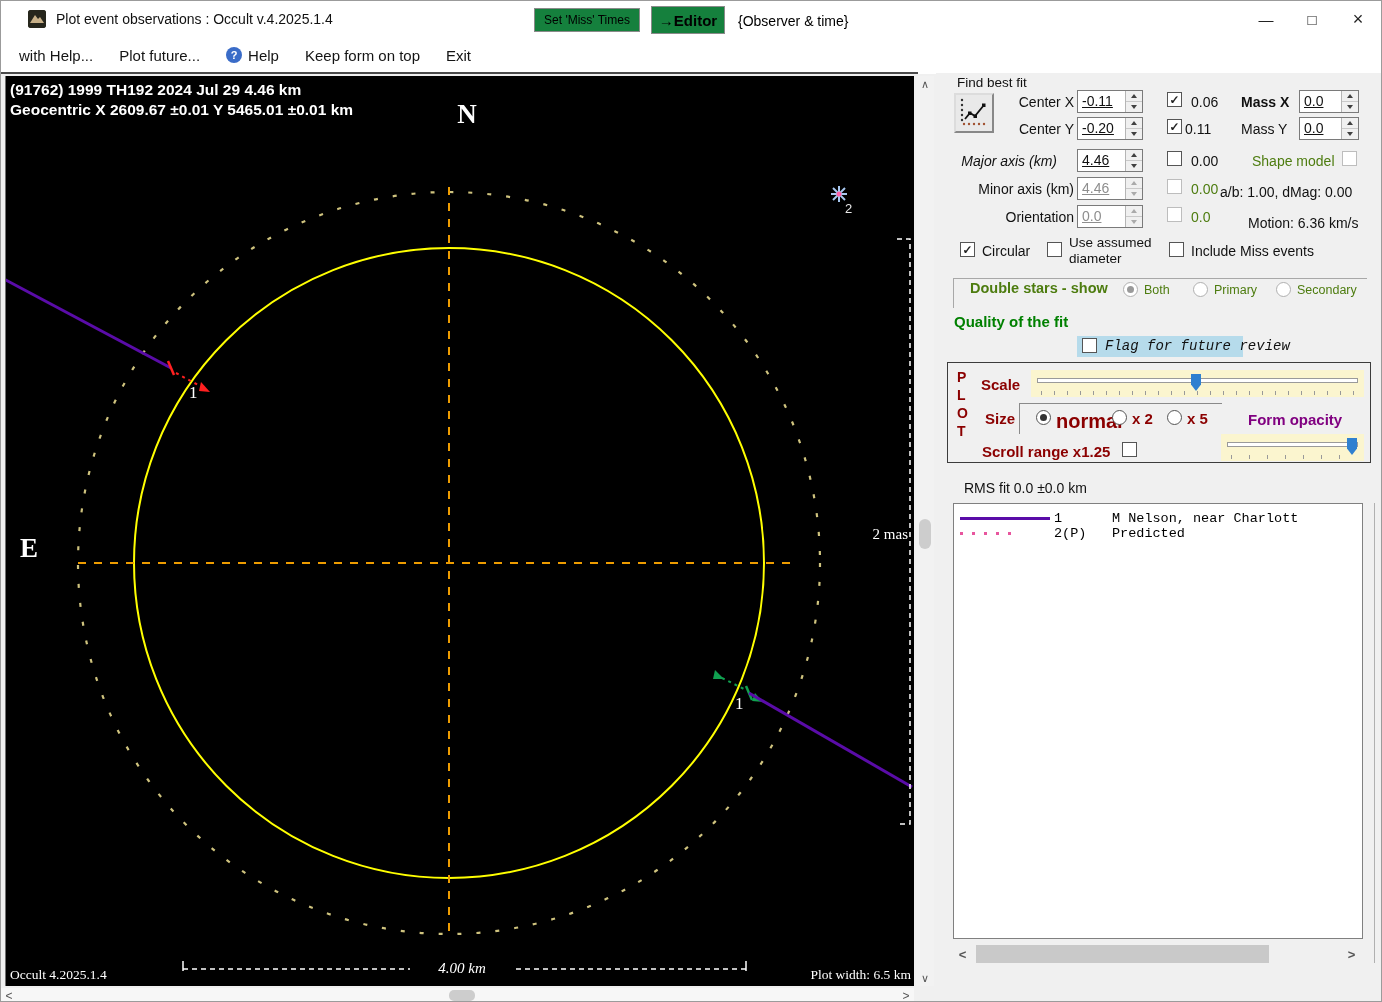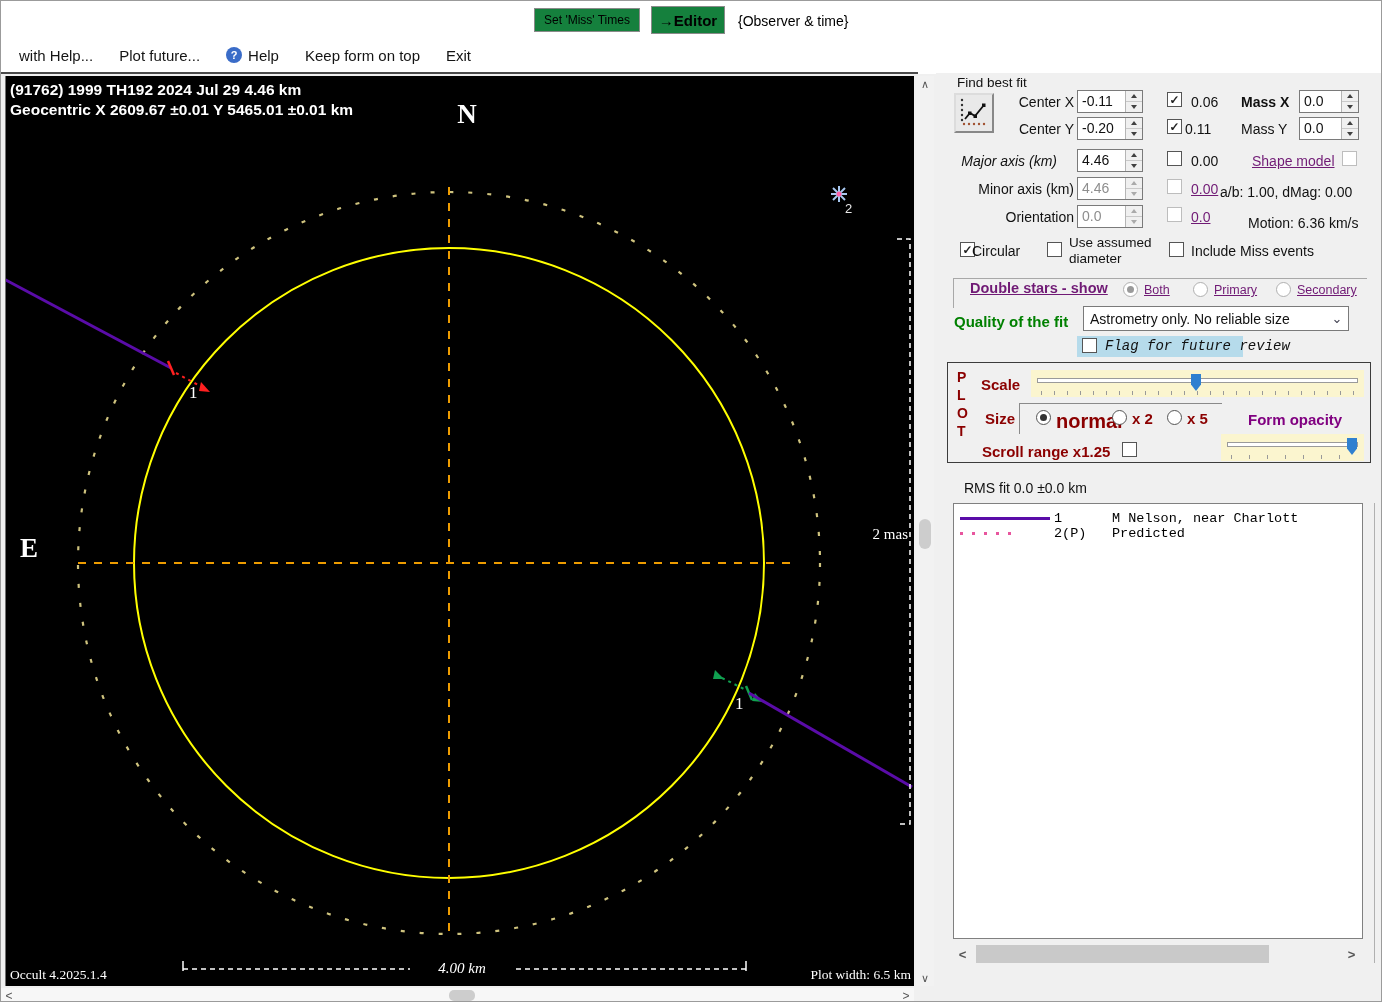--- a/index.html
+++ b/index.html
@@ -41,24 +41,24 @@
   .vsb .arrow{position:absolute;left:0;width:18px;height:16px;color:#555;font-size:11px;display:flex;align-items:center;justify-content:center;}
   .vsb-thumb{position:absolute;left:3px;top:443px;width:12px;height:30px;background:#cdcdcd;border-radius:6px;}
   .hsb{position:absolute;left:0;top:914px;width:913px;height:15px;background:#f7f7f7;}
   .hsb .arrow{position:absolute;top:0;width:16px;height:15px;color:#555;font-size:12px;display:flex;align-items:center;justify-content:center;}
   .hsb-thumb{position:absolute;left:448px;top:2px;width:26px;height:11px;background:#cdcdcd;border-radius:5px;}
 
   
   .panel{position:absolute;left:935px;top:72px;width:447px;height:930px;background:#f0f0f0;font-size:14px;color:#111;}
   .lbl{position:absolute;white-space:nowrap;}
   .r{text-align:right;}
-  .gray{color:#701a75;text-decoration:underline;}
+  .gray{color:#4d7c0f;}
 
   .spin{position:absolute;width:66px;height:23px;border:1px solid #7a7a7a;background:#fff;display:flex;}
-  .spin .val{flex:1;font-size:14px;padding:2px 0 0 4px;overflow:hidden;white-space:nowrap;}
+  .spin .val{flex:1;font-size:14px;padding:2px 0 0 4px;overflow:hidden;white-space:nowrap;text-decoration:underline;}
   .spin.dis .val{color:#8e8e8e;}
   .spin .btns{width:17px;border-left:1px solid #b5b5b5;display:flex;flex-direction:column;}
   .spin .sb{flex:1;background:#f0f0f0;display:flex;align-items:center;justify-content:center;}
   .spin .sb+.sb{border-top:1px solid #c9c9c9;}
   .tri-up{width:0;height:0;border-left:3.5px solid transparent;border-right:3.5px solid transparent;border-bottom:4px solid #404040;}
   .tri-dn{width:0;height:0;border-left:3.5px solid transparent;border-right:3.5px solid transparent;border-top:4px solid #404040;}
 
   .cb{position:absolute;width:15px;height:15px;border:1px solid #555;background:#fff;font-size:12px;font-weight:bold;color:#222;
     display:flex;align-items:center;justify-content:center;line-height:1;}
   .cb.dis{border-color:#bdbdbd;}
@@ -91,20 +91,34 @@
   .leg-id{width:58px;flex:none;}
   .lsb-arrow{position:absolute;width:15px;height:18px;color:#555;font-size:13px;font-weight:bold;display:flex;align-items:center;justify-content:center;}
   .lsb-thumb{position:absolute;left:40px;top:872px;width:293px;height:18px;background:#c9c9c9;}
   .panel-edge{position:absolute;left:438px;top:430px;width:1px;height:460px;background:#b0b0b0;}
 </style>
 </head>
 <body>
 
 <div class="window">
 
+  <div class="titlebar">
+    <div class="app-icon">
+      <svg width="18" height="18" viewBox="0 0 18 18">
+          <rect width="18" height="18" fill="#26261c"></rect>
+          <path d="M2 13 L7 5 L10 9 L12 7 L16 13 Z" fill="#c8b088"></path>
+        </svg>
+    </div>
+    <div class="title-text">Plot event observations : Occult v.4.2025.1.4</div>
+    <div class="win-controls">
+      <div class="win-btn">—</div>
+      <div class="win-btn">□</div>
+      <div class="win-btn" style="font-size:18px;">×</div>
+    </div>
+  </div>
 
   <div class="menubar">
     <div class="menu-item">with Help...</div>
     <div class="menu-item">Plot future...</div>
     <div class="help-wrap">
       <span class="help-icon">?</span>
       <span>Help</span>
     </div>
     <div class="menu-item">Keep form on top</div>
     <div class="menu-item">Exit</div>
@@ -309,40 +323,36 @@
           <div class="sb">
             <div class="tri-dn" style="opacity:.4;"></div>
           </div>
         </div>
     </div>
     <div class="cb dis" style="left:231px;top:134px;"></div>
     <div class="lbl gray" style="left:255px;top:136px;">0.0</div>
     <div class="lbl" style="left:312px;top:142px;">Motion: 6.36 km/s</div>
 
     <div class="cb" style="left:24px;top:169px;">✓</div>
-    <div class="lbl" style="left:36px;top:170px;">Circular</div>
+    <div class="lbl" style="left:46px;top:170px;">Circular</div>
     <div class="cb" style="left:111px;top:169px;"></div>
     <div class="lbl" style="left:133px;top:162px;width:96px;white-space:normal;font-size:13.5px;line-height:1.15;">Use assumed diameter</div>
     <div class="cb" style="left:233px;top:169px;"></div>
     <div class="lbl" style="left:255px;top:170px;">Include Miss events</div>
 
     <div class="groupbox-ds"></div>
     <div class="lbl gray" style="left:30px;top:207px;font-weight:bold;font-size:14.5px;background:#f0f0f0;padding:0 4px;">Double stars - show</div>
     <div class="radio dis sel" style="left:187px;top:209px;"></div>
     <div class="lbl gray" style="left:208px;top:210px;font-size:12.5px;">Both</div>
     <div class="radio dis" style="left:257px;top:209px;"></div>
     <div class="lbl gray" style="left:278px;top:210px;font-size:12.5px;">Primary</div>
     <div class="radio dis" style="left:340px;top:209px;"></div>
     <div class="lbl gray" style="left:361px;top:210px;font-size:12.5px;">Secondary</div>
 
     <div class="lbl" style="left:18px;top:240px;color:#008000;font-weight:bold;font-size:15px;">Quality of the fit</div>
-    <div class="combo">
-      <div class="txt">Astrometry only. No reliable size</div>
-      <div class="chev">⌄</div>
-    </div>
     <div class="flag-hl"></div>
     <div class="cb" style="left:146px;top:265px;"></div>
     <div class="flag-lbl">Flag for future review</div>
 
     <div class="plotbox"></div>
     <div class="lbl darkred" style="left:21px;top:296px;font-size:14px;">P</div>
     <div class="lbl darkred" style="left:21px;top:314px;font-size:14px;">L</div>
     <div class="lbl darkred" style="left:21px;top:332px;font-size:14px;">O</div>
     <div class="lbl darkred" style="left:21px;top:350px;font-size:14px;">T</div>
 

